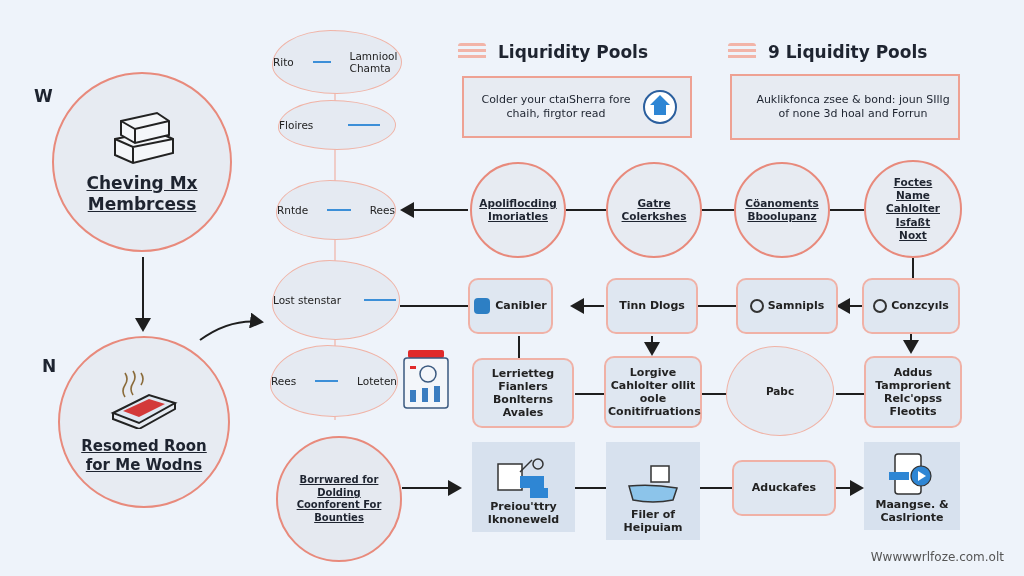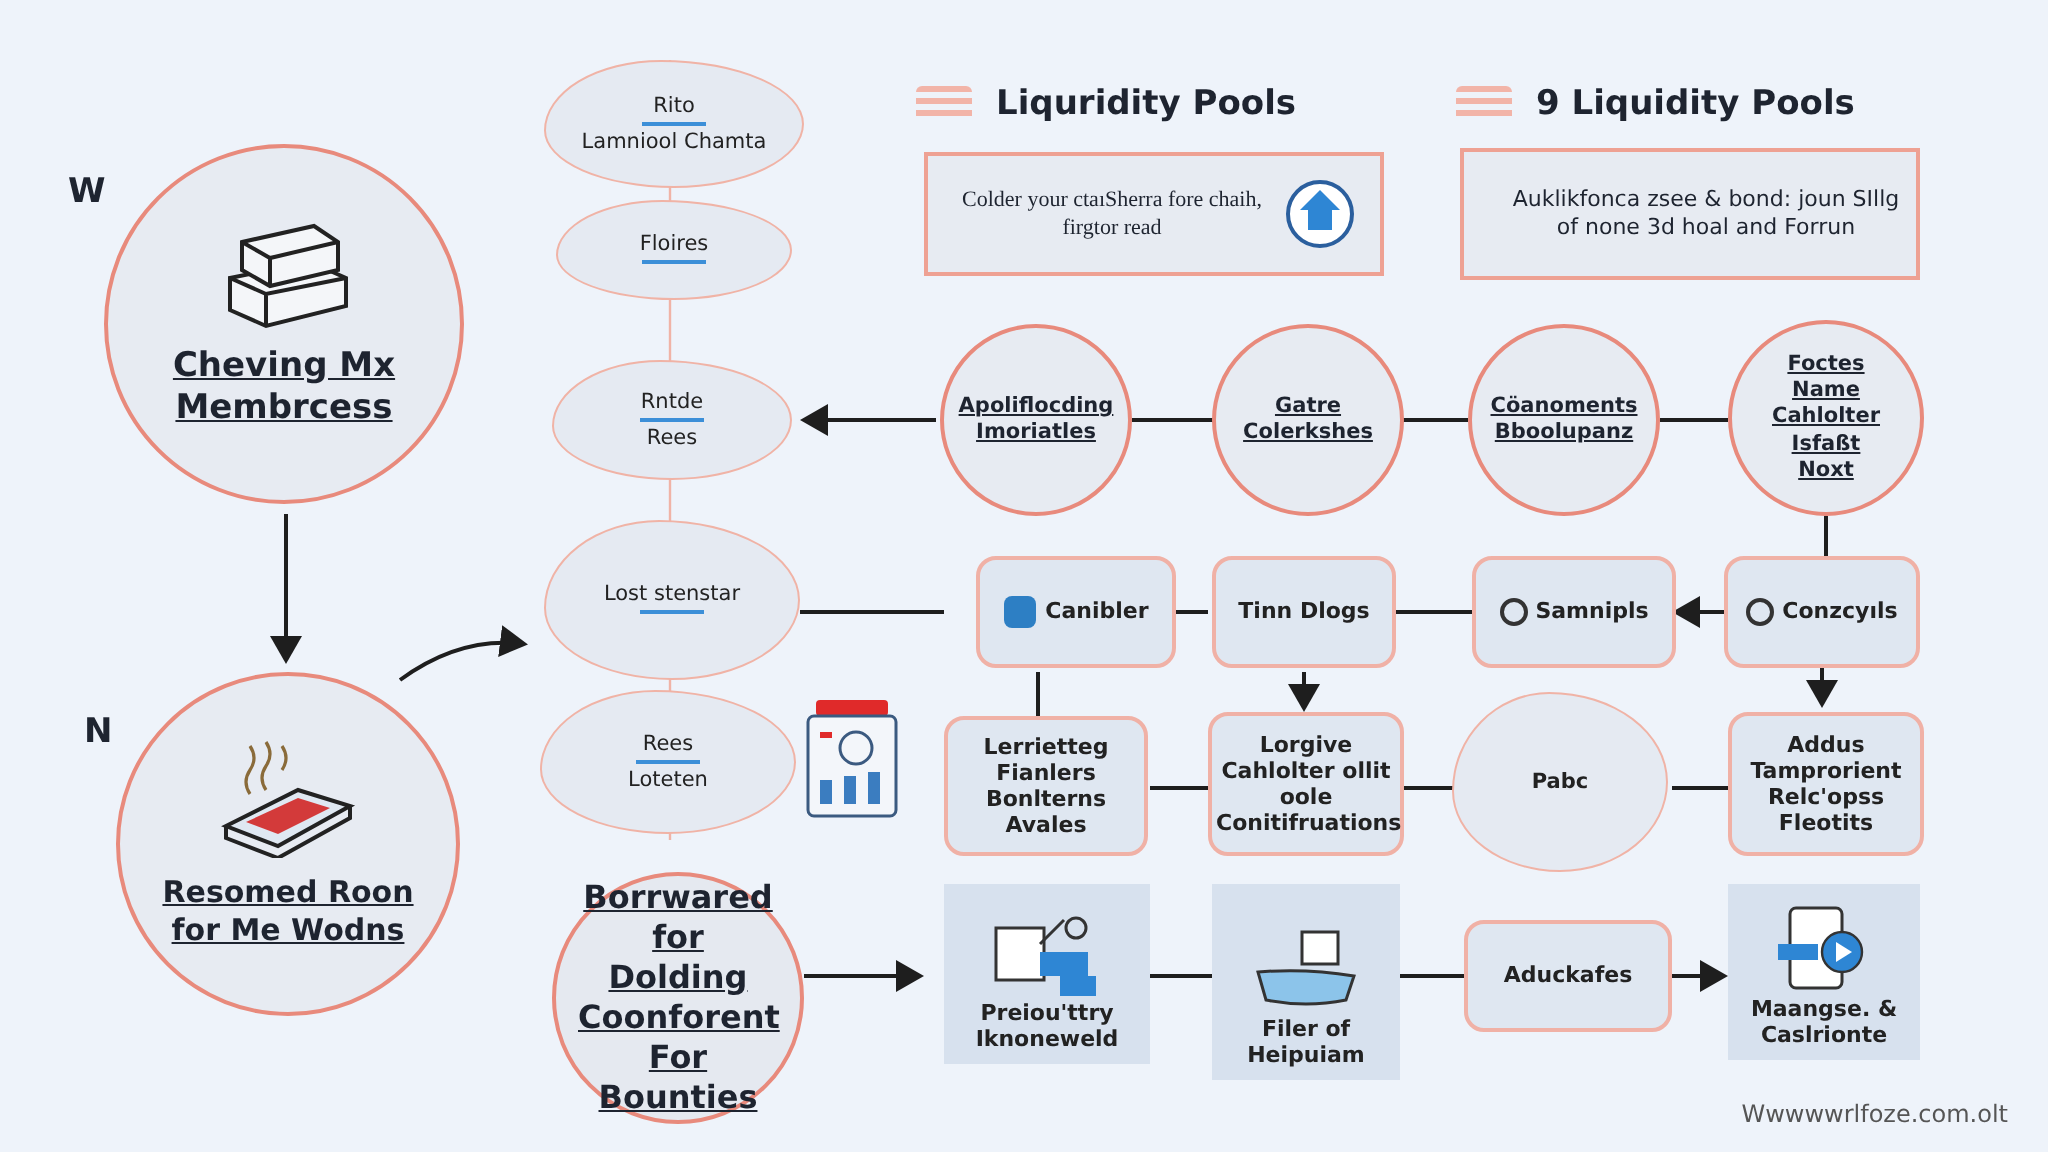--- a/index.html
+++ b/index.html
@@ -2,21 +2,21 @@
 <html><head>
 <meta charset="utf-8">
 <style>
   html,body{margin:0;padding:0;}
   body{width:1024px;height:576px;background:#eef3fa;position:relative;overflow:hidden;font-family:"DejaVu Sans","Liberation Sans",sans-serif;color:#1e2430;}
   .abs{position:absolute;}
   .circle{position:absolute;border-radius:50%;border:2px solid #e88a7c;background:#e7ebf2;display:flex;flex-direction:column;align-items:center;justify-content:center;text-align:center;box-sizing:border-box;text-decoration:underline;}
   .circle .t{font-weight:bold;line-height:1.25;}
   .box{position:absolute;border:2px solid #f0b1a6;border-radius:10px;background:#dfe7f1;display:flex;align-items:center;justify-content:center;text-align:center;box-sizing:border-box;font-weight:bold;font-size:11px;line-height:1.2;color:#222;}
   .card{position:absolute;background:#d7e1ee;display:flex;flex-direction:column;align-items:center;justify-content:flex-end;text-align:center;box-sizing:border-box;padding-bottom:6px;font-weight:bold;font-size:11px;line-height:1.2;color:#222;}
-  .cloud{position:absolute;background:#e5eaf2;border:1.5px solid #f0b3a6;border-radius:45% 55% 50% 50%/55% 50% 50% 45%;display:flex;flex-direction:column;align-items:center;justify-content:center;font-size:10.5px;color:#222;box-sizing:border-box;}
+  .cloud{position:absolute;background:#e5eaf2;border:1.5px solid #f0b3a6;border-radius:45% 55% 50% 50%/55% 50% 50% 45%;display:flex;flex-direction:row;align-items:center;justify-content:center;font-size:10.5px;color:#222;box-sizing:border-box;gap:19px;}
   .uline{display:block;width:32px;height:2px;background:#3c8fd8;margin:2px auto;}
   .letter{position:absolute;font-weight:bold;font-size:17px;}
   .hdr{position:absolute;font-weight:bold;font-size:17px;display:flex;align-items:center;gap:12px;}
   .stripes{width:28px;height:18px;background:repeating-linear-gradient(#f2b4a8 0 3px,transparent 3px 6px);border-radius:3px;}
   .desc{position:absolute;border:2px solid #eea193;background:#e7ebf2;display:flex;align-items:center;justify-content:center;text-align:center;font-size:11px;line-height:1.3;box-sizing:border-box;}
   svg.lines{position:absolute;left:0;top:0;}
   .icon-ring{display:inline-block;width:14px;height:14px;border:2px solid #333;border-radius:50%;margin-right:4px;vertical-align:middle;box-sizing:border-box;}
   .hex{display:inline-block;width:16px;height:16px;background:#2d7fc4;border-radius:4px;margin-right:5px;vertical-align:middle;}
   .watermark{position:absolute;right:20px;bottom:12px;font-size:12px;color:#555;}
 </style>
@@ -110,29 +110,29 @@
   <rect x="6" y="0" width="36" height="8" rx="2" fill="#e02a2a"></rect>
   <rect x="2" y="8" width="44" height="50" rx="3" fill="#f3f6fa" stroke="#3b5a80" stroke-width="1.5"></rect>
   <circle cx="26" cy="24" r="8" fill="none" stroke="#3b5a80" stroke-width="1.5"></circle>
   <rect x="8" y="40" width="6" height="12" fill="#3b7dc0"></rect>
   <rect x="20" y="38" width="6" height="14" fill="#3b7dc0"></rect>
   <rect x="32" y="36" width="6" height="16" fill="#3b7dc0"></rect>
   <rect x="8" y="16" width="6" height="3" fill="#e02a2a"></rect>
 </svg>
 
 <div class="circle" style="left:276px;top:436px;width:126px;height:126px;background:#e5e9f0;">
-  <div class="t" style="font-size:16px;width:100px;">Borrwared for Dolding Coonforent For Bounties</div>
+  <div class="t" style="font-size:10px;width:100px;">Borrwared for Dolding Coonforent For Bounties</div>
 </div>
 
 <div class="hdr" style="left:458px;top:42px;">
   <span class="stripes"></span>
   <span>Liquridity Pools</span>
 </div>
 <div class="desc" style="left:462px;top:76px;width:230px;height:62px;">
-  <span style="width:160px;font-family:Liberation Serif, serif;">Colder your ctaıSherra fore chaih, firgtor read</span>
+  <span style="width:160px;">Colder your ctaıSherra fore chaih, firgtor read</span>
   <svg width="36" height="36" viewBox="0 0 36 36" style="margin-left:6px;">
     <circle cx="18" cy="18" r="16" fill="#fff" stroke="#2b5f9e" stroke-width="2"></circle>
     <path d="M18,6 L28,16 L24,16 L24,26 L12,26 L12,16 L8,16 Z" fill="#2e86d4"></path>
   </svg>
 </div>
 
 <div class="hdr" style="left:728px;top:42px;">
   <span class="stripes"></span>
   <span>9 Liquidity Pools</span>
 </div>
@@ -146,21 +146,21 @@
 <div class="circle" style="left:606px;top:162px;width:96px;height:96px;">
   <div class="t" style="font-size:10.5px;width:70px;">Gatre Colerkshes</div>
 </div>
 <div class="circle" style="left:734px;top:162px;width:96px;height:96px;">
   <div class="t" style="font-size:10.5px;width:86px;">Cöanoments Bboolupanz</div>
 </div>
 <div class="circle" style="left:864px;top:160px;width:98px;height:98px;">
   <div class="t" style="font-size:10.5px;width:60px;">Foctes Name Cahlolter Isfaßt Noxt</div>
 </div>
 
-<div class="box" style="left:488px;top:278px;width:100px;height:56px;">
+<div class="box" style="left:468px;top:278px;width:85px;height:56px;">
   <span class="hex"></span>
   <span>Canibler</span>
 </div>
 <div class="box" style="left:606px;top:278px;width:92px;height:56px;">
   <span>Tinn Dlogs</span>
 </div>
 <div class="box" style="left:736px;top:278px;width:102px;height:56px;">
   <span class="icon-ring"></span>
   <span>Samnipls</span>
 </div>

